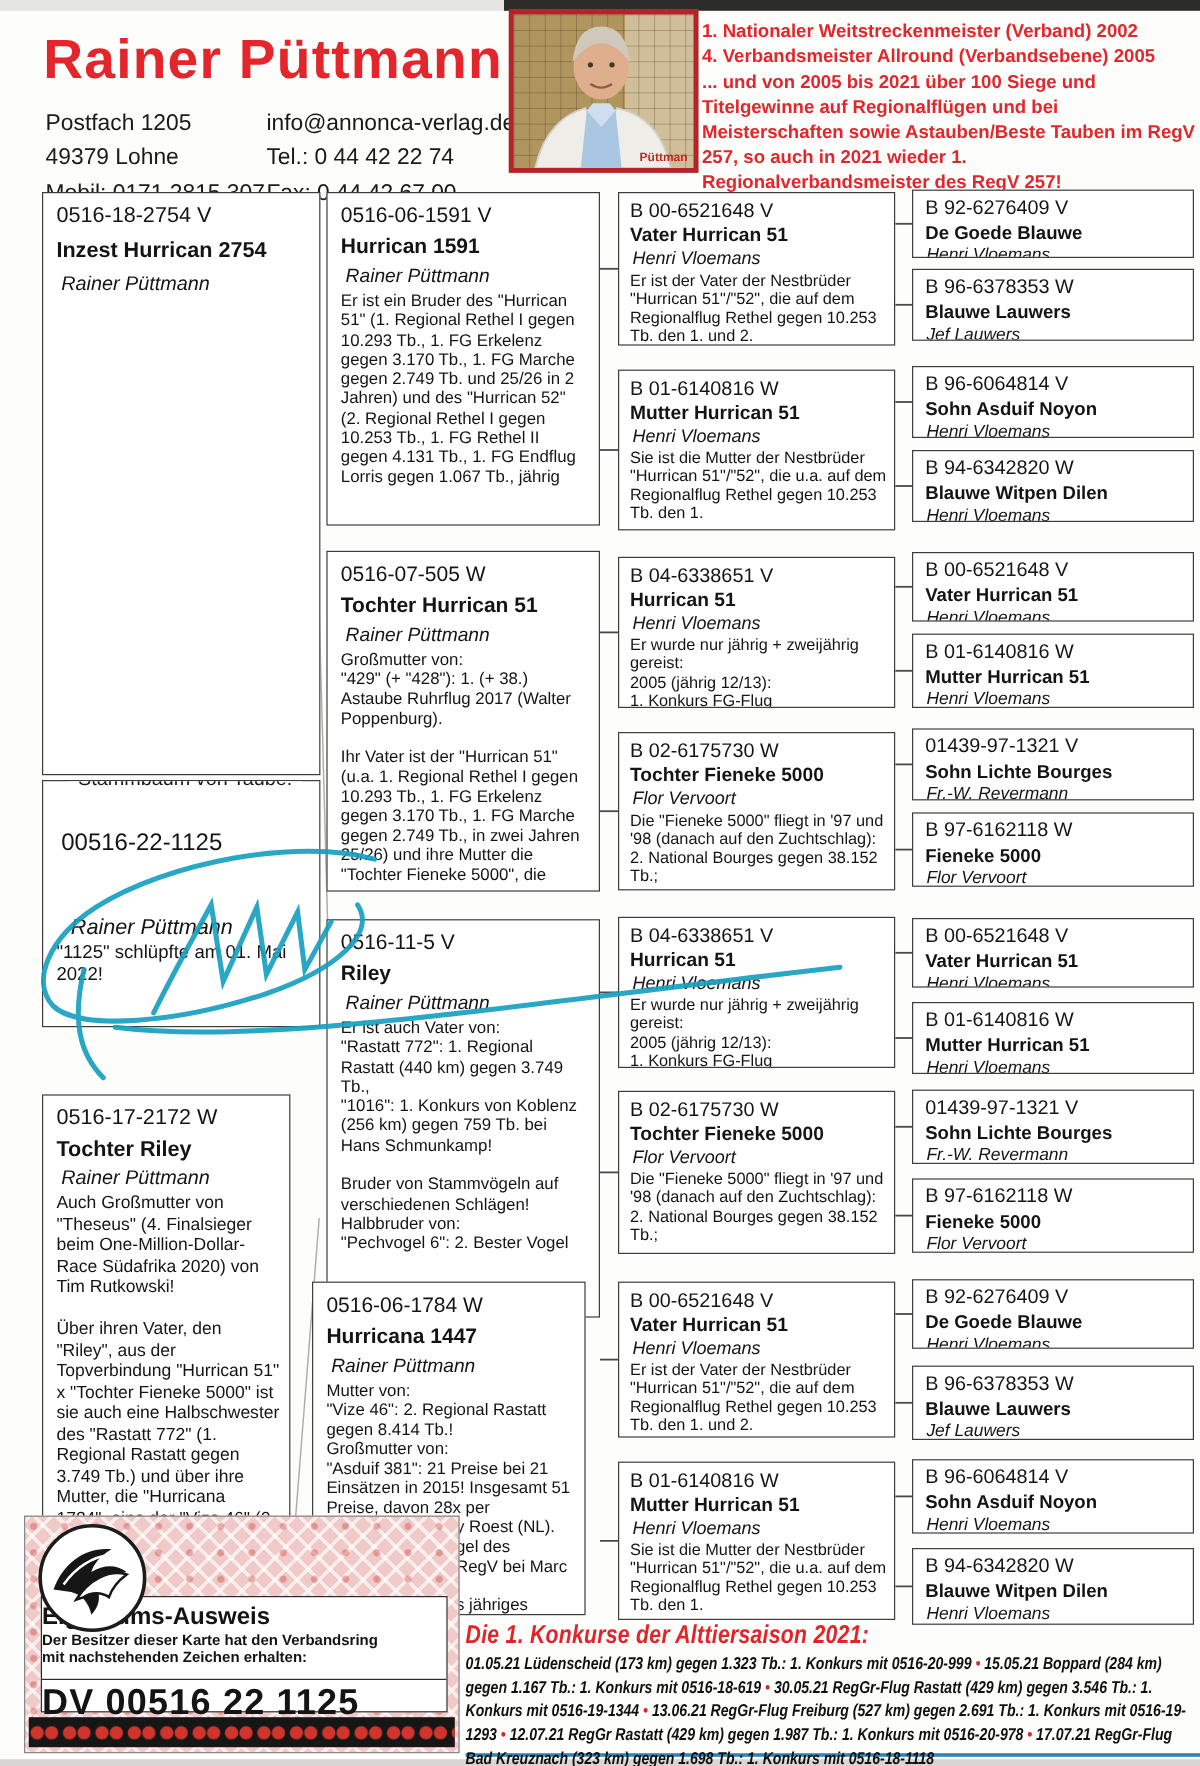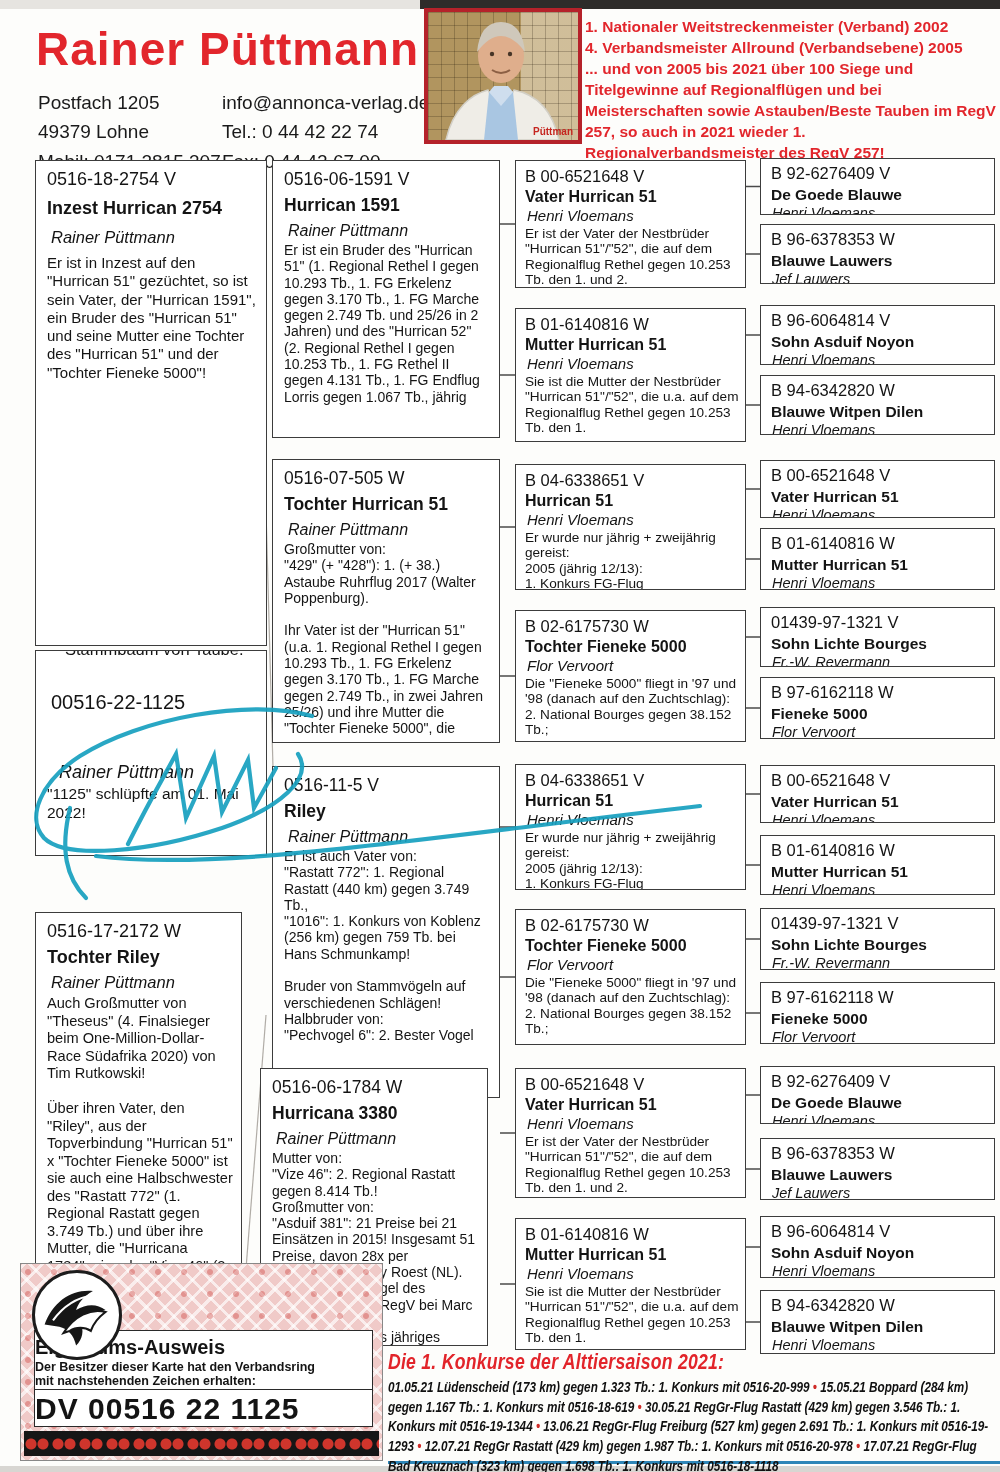--- a/index.html
+++ b/index.html
@@ -73,21 +73,21 @@
   .card-band-top{position:absolute;left:3px;top:3px;right:3px;height:58px;background:#141414;
                  color:#d8403c;text-align:center;padding:7px 0 0 96px;box-sizing:border-box;
                  font-size:19px;line-height:1.25;white-space:pre-line;}
   .card-logo{position:absolute;left:11px;top:6px;width:90px;height:90px;border-radius:50%;
              background:#fff;border:3px solid #1c1c1c;z-index:3;box-sizing:border-box;}
   .card-panel{position:absolute;left:13px;top:66px;right:9px;height:97px;background:#fff;
               border:1.6px solid #2a2a2a;z-index:2;text-align:left;padding-top:5px;
               box-sizing:border-box;}
   .card-title{font-size:20px;font-weight:bold;}
   .card-sub{font-size:12.5px;font-weight:bold;line-height:1.15;white-space:pre-line;margin-top:1px;}
-  .card-ring{border-top:1.6px solid #2a2a2a;margin-top:0;padding-top:2px;font-size:30px;
+  .card-ring{border-top:1.6px solid #2a2a2a;margin-top:10px;padding-top:2px;font-size:30px;
              font-weight:bold;letter-spacing:1px;}
   .card-band-bottom{position:absolute;left:3px;bottom:4px;right:3px;height:25px;background:#161616;
         background-image:
           radial-gradient(circle at 7px 13px, #cf352c 5px, transparent 6px),
           radial-gradient(circle at 19px 13px, #cf352c 5px, transparent 6px);
         background-size:27px 25px;}
 
   
   .results{position:absolute;left:388px;top:1350px;width:612px;z-index:4;}
   .results-inner{width:746px;transform:scaleX(0.82);transform-origin:left top;}
@@ -161,21 +161,20 @@
       <line x1="746" y1="1247" x2="762" y2="1247" stroke="#4a4a4a" stroke-width="1.5"></line>
       <line x1="746" y1="1322" x2="762" y2="1322" stroke="#4a4a4a" stroke-width="1.5"></line>
       <line x1="263" y1="400" x2="273" y2="768" stroke="#b0aca6" stroke-width="1.2"></line>
       <line x1="266" y1="1015" x2="240" y2="1345" stroke="#b0aca6" stroke-width="1.2"></line>
     </svg>
 
   <div class="pbox col1" style="left:35px;top:160px;width:232px;height:486px;">
     <div class="ring">0516-18-2754 V</div>
     <div class="pname">Inzest Hurrican 2754</div>
     <div class="breeder">Rainer Püttmann</div>
-    <div class="body">Er ist in Inzest auf den "Hurrican 51" gezüchtet, so ist sein Vater, der "Hurrican 1591", ein Bruder des "Hurrican 51" und seine Mutter eine Tochter des "Hurrican 51" und der "Tochter Fieneke 5000"!</div>
   </div>
 
   <div class="pbox col1 stammbaum" style="left:35px;top:650px;width:232px;height:206px;">
     <div class="legend">Stammbaum von Taube:</div>
     <div class="ring">00516-22-1125</div>
     <div class="breeder">Rainer Püttmann</div>
     <div class="body">"1125" schlüpfte am 01. Mai 2022!</div>
   </div>
 
   <div class="pbox col1" style="left:35px;top:868px;width:207px;height:470px;margin-top:44px;">
@@ -213,21 +212,21 @@
 "Rastatt 772": 1. Regional Rastatt (440 km) gegen 3.749 Tb.,
 "1016": 1. Konkurs von Koblenz (256 km) gegen 759 Tb. bei Hans Schmunkamp!
 
 Bruder von Stammvögeln auf verschiedenen Schlägen!
 Halbbruder von:
 "Pechvogel 6": 2. Bester Vogel</div>
   </div>
 
   <div class="pbox col2" style="left:260px;top:1068px;width:228px;height:278px;">
     <div class="ring">0516-06-1784 W</div>
-    <div class="pname">Hurricana 3380</div>
+    <div class="pname">Hurricana 1447</div>
     <div class="breeder">Rainer Püttmann</div>
     <div class="body">Mutter von:
 "Vize 46": 2. Regional Rastatt gegen 8.414 Tb.!
 Großmutter von:
 "Asduif 381": 21 Preise bei 21 Einsätzen in 2015! Insgesamt 51 Preise, davon 28x per</div>
     <div class="frag">y Roest (NL).
 gel des
 RegV bei Marc
 
 s jähriges</div>

